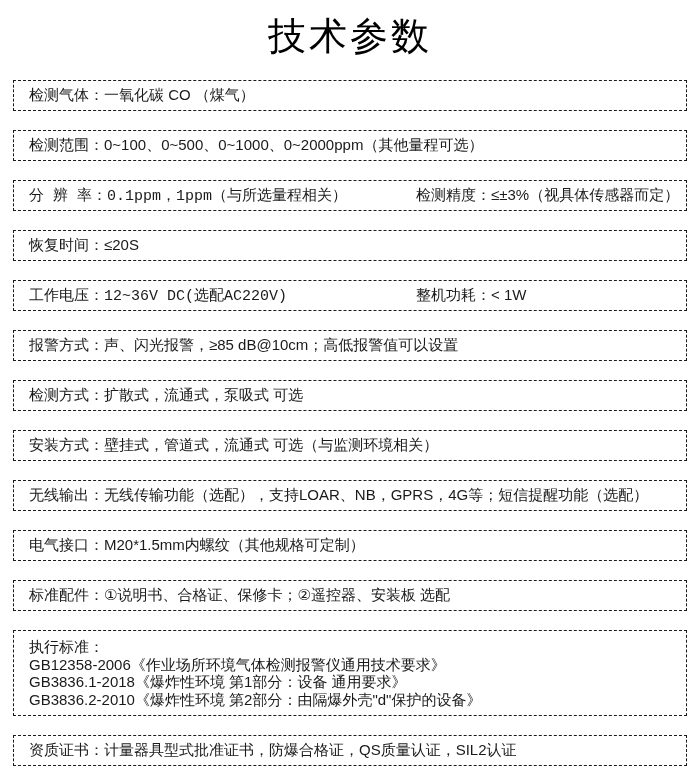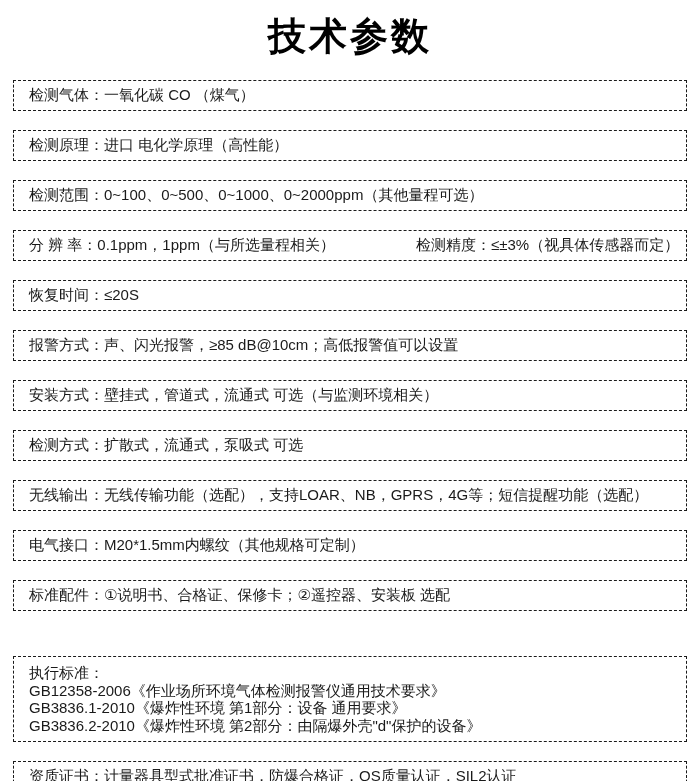--- a/index.html
+++ b/index.html
@@ -11,21 +11,21 @@
     height: 781px;
     background: var(--bg, #ffffff);
     font-family: "Liberation Sans", "DejaVu Sans", sans-serif;
     color: var(--text, #1a1a1a);
     overflow: hidden;
   }
   .title {
     margin: 14px 0 0 0;
     text-align: center;
     font-size: 38px;
-    font-weight: bold;
+    font-weight: normal;
     letter-spacing: 3px;
     line-height: 44px;
     color: #000000;
   }
   .spec-table {
     margin: 22px auto 0 auto;
     width: 674px;
     display: flex;
     flex-direction: column;
     gap: 19px;
@@ -37,78 +37,79 @@
     display: flex;
     align-items: center;
     padding: 0 8px 0 15px;
     font-size: 15px;
     white-space: nowrap;
     overflow: hidden;
     background: var(--bg, #ffffff);
   }
   .row .cell-left {
     flex: 0 0 387px;
+    font-family: Liberation Mono, monospace;
   }
   .row .cell-right {
     flex: 1 1 auto;
   }
   .row-multi {
     height: auto;
     display: block;
     padding: 7px 8px 7px 15px;
     line-height: 17.5px;
-    margin-top: 26px;
   }
   .row-multi .line {
     white-space: nowrap;
   }
 </style>
 </head>
 <body>
 
 <div>
   <h1 class="title">技术参数</h1>
   <div class="spec-table">
       <div class="row">
         <span>检测气体：一氧化碳 CO （煤气）</span>
       </div>
       <div class="row">
-        <span>检测原理：进口 电化学原理（高性能）</span>
-      </div>
-      <div class="row">
         <span>检测范围：0~100、0~500、0~1000、0~2000ppm（其他量程可选）</span>
       </div>
       <div class="row">
         <span class="cell-left">分 辨 率：0.1ppm，1ppm（与所选量程相关）</span>
         <span class="cell-right">检测精度：≤±3%（视具体传感器而定）</span>
       </div>
       <div class="row">
         <span class="cell-right">恢复时间：≤20S</span>
       </div>
       <div class="row">
+        <span class="cell-left">工作电压：12~36V DC(选配AC220V)</span>
+        <span class="cell-right">整机功耗：&lt; 1W</span>
+      </div>
+      <div class="row">
         <span>报警方式：声、闪光报警，≥85 dB@10cm；高低报警值可以设置</span>
       </div>
       <div class="row">
-        <span>安装方式：壁挂式，管道式，流通式 可选（与监测环境相关）</span>
+        <span>检测方式：扩散式，流通式，泵吸式 可选</span>
       </div>
       <div class="row">
-        <span>检测方式：扩散式，流通式，泵吸式 可选</span>
+        <span>安装方式：壁挂式，管道式，流通式 可选（与监测环境相关）</span>
       </div>
       <div class="row">
         <span>无线输出：无线传输功能（选配），支持LOAR、NB，GPRS，4G等；短信提醒功能（选配）</span>
       </div>
       <div class="row">
         <span>电气接口：M20*1.5mm内螺纹（其他规格可定制）</span>
       </div>
       <div class="row">
         <span>标准配件：①说明书、合格证、保修卡；②遥控器、安装板 选配</span>
       </div>
       <div class="row row-multi">
         <div class="line">执行标准：</div>
         <div class="line">GB12358-2006《作业场所环境气体检测报警仪通用技术要求》</div>
-        <div class="line">GB3836.1-2010《爆炸性环境 第1部分：设备 通用要求》</div>
+        <div class="line">GB3836.1-2018《爆炸性环境 第1部分：设备 通用要求》</div>
         <div class="line">GB3836.2-2010《爆炸性环境 第2部分：由隔爆外壳"d"保护的设备》</div>
       </div>
       <div class="row">
         <span>资质证书：计量器具型式批准证书，防爆合格证，QS质量认证，SIL2认证</span>
       </div>
     </div>
 </div>
 
 </body></html>

